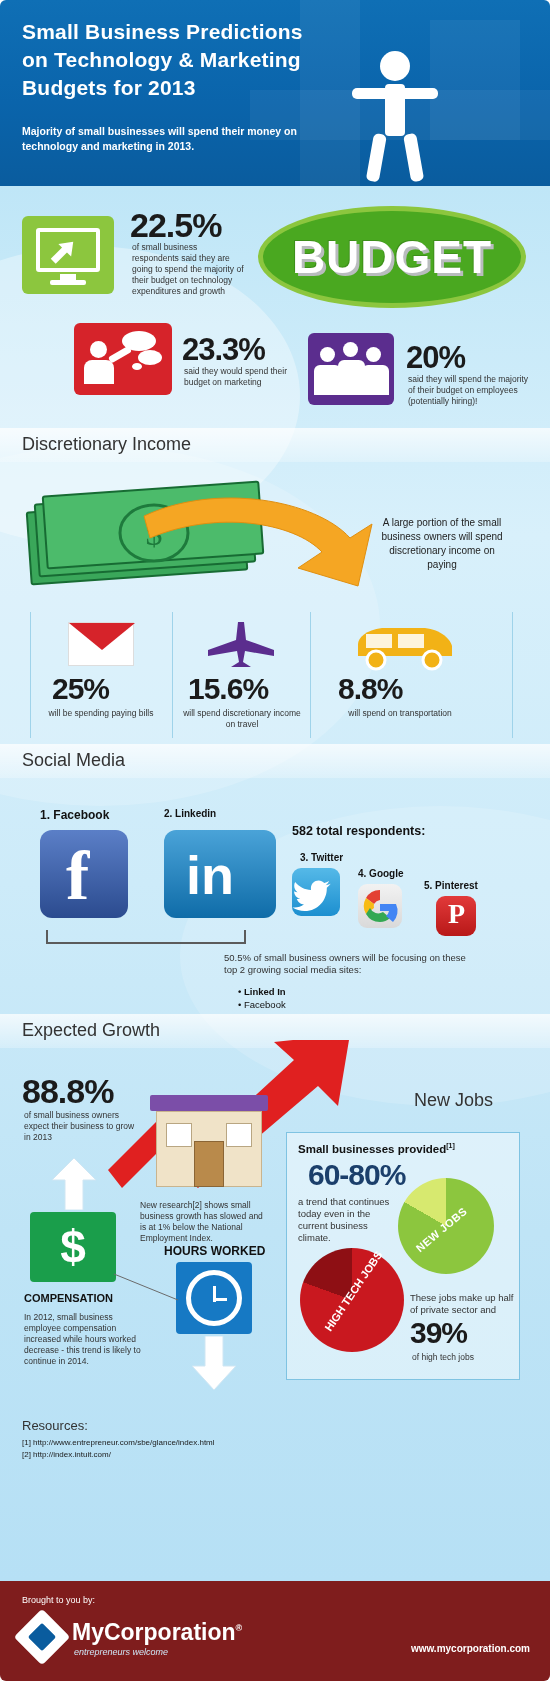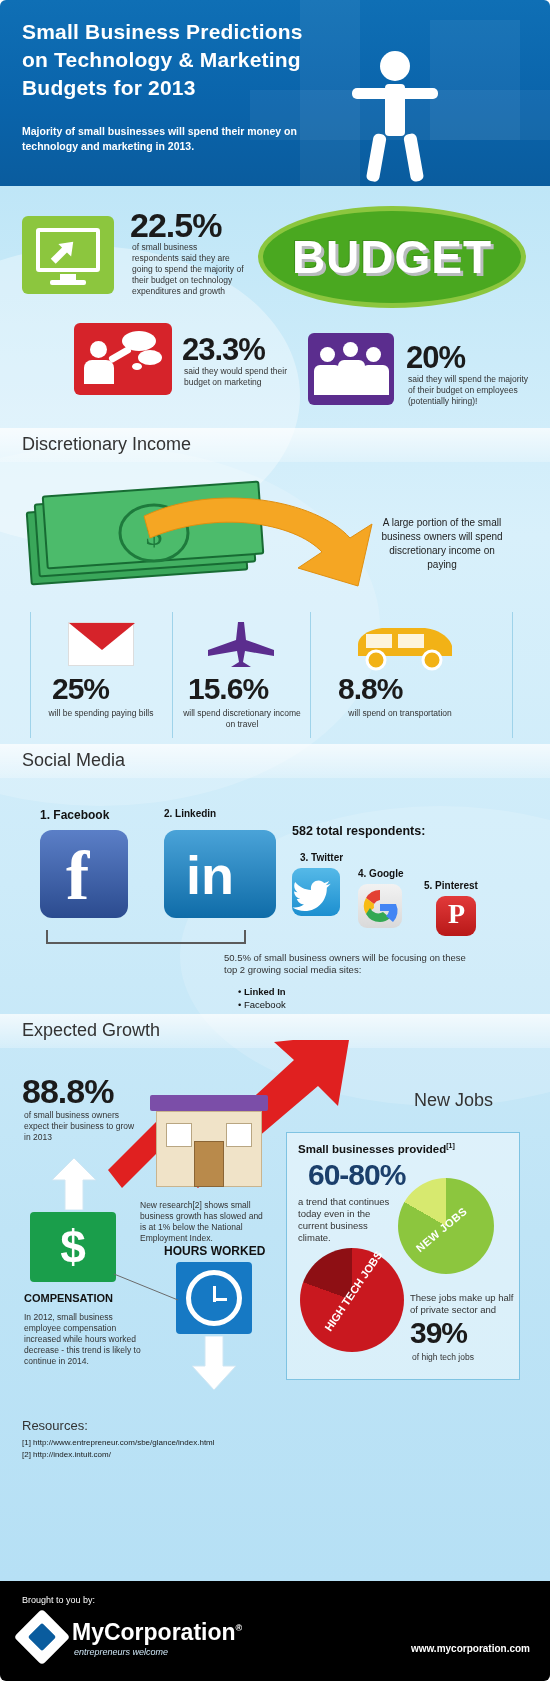--- a/index.html
+++ b/index.html
@@ -136,21 +136,21 @@
               background: rgba(255,255,255,.45); border:1px solid #7fc3e2; }
 
   .pie { position:absolute; border-radius:50%; }
 
   
   .res { position:absolute; left: 22px; top: 1418px; }
   .res h3 { font-size: 13px; color:#333; font-weight:normal; }
   .res p { font-size: 8px; color:#1b1b1b; line-height: 12px; }
 
   
-  .footer { position:absolute; top:1581px; left:0; width:550px; height:100px; background:#000000; }
+  .footer { position:absolute; top:1581px; left:0; width:550px; height:100px; background:#7f1d1d; }
   .footer .bt { position:absolute; left:22px; top:14px; color:#fff; font-size:9px; }
   .logo-diamond { position:absolute; left:22px; top:36px; width:40px; height:40px; background:#fff; transform:rotate(45deg); border-radius:4px;}
   .logo-diamond:after { content:""; position:absolute; left:10px; top:10px; width:20px;height:20px;background:#0a5c9e; border-radius:2px;}
   .logo-text { position:absolute; left:72px; top:38px; color:#fff; font-size:23px; font-weight:bold;}
   .logo-sup { font-size:9px; vertical-align: super; }
   .logo-tag { position:absolute; left:74px; top:66px; color:#cfe7f7; font-size:9px; font-style:italic;}
   .footer-url { position:absolute; right:20px; top:62px; color:#fff; font-size:10px; font-weight:bold;}
 </style>
 </head>
 <body>

